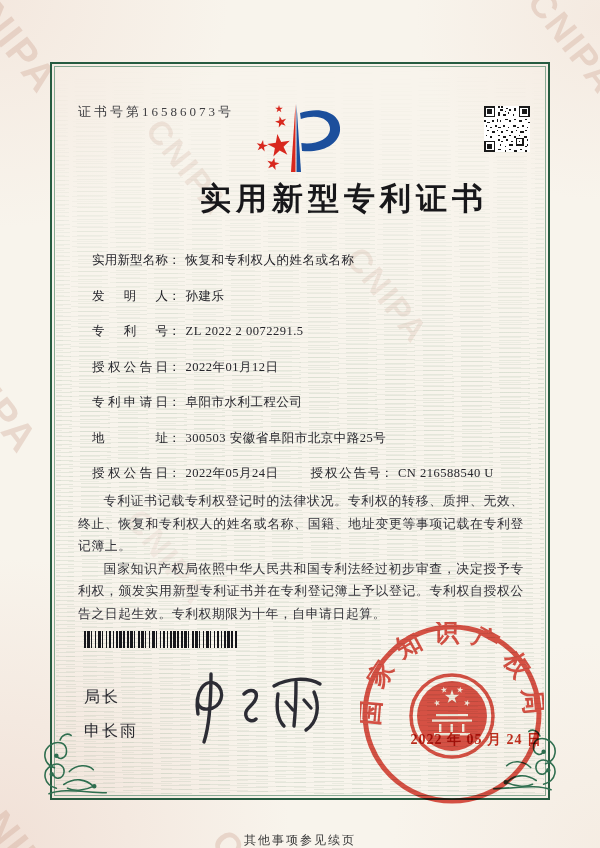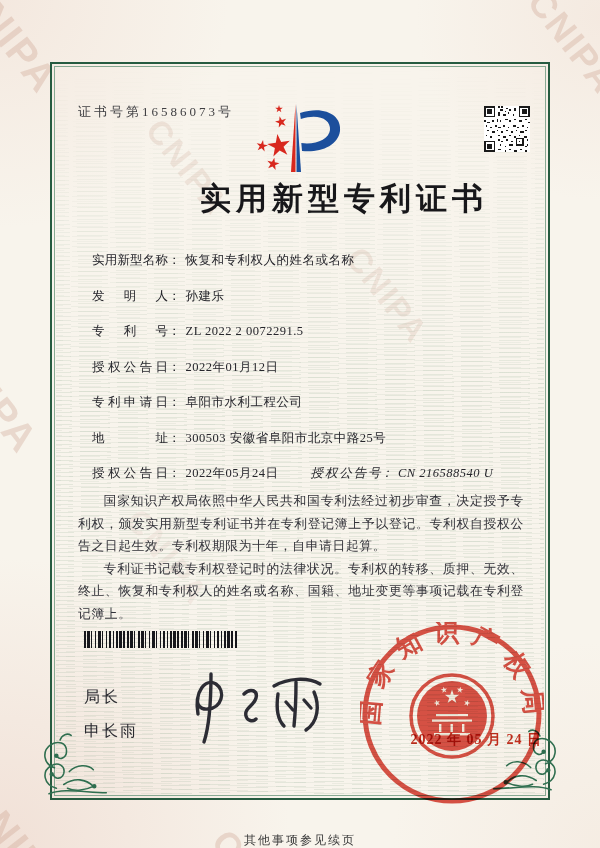--- a/index.html
+++ b/index.html
@@ -45,21 +45,21 @@
     left:0;top:178px;width:600px;text-align:center;
     font-size:31px;font-weight:bold;letter-spacing:5px;color:#17171a;padding-left:44px;
   }
   
   .fields{left:84px;top:252px;width:450px;display:flex;flex-direction:column;gap:18.5px;
     font-size:12.5px;line-height:17px;color:#26262c;}
   .frow{display:flex;white-space:nowrap;align-items:flex-end;margin-left:8px;}
   .flabel{display:inline-block;width:76px;text-align:justify;text-align-last:justify;}
   .fcolon{margin:0 5px 0 0;}
   .fvalue{letter-spacing:.5px;}
-  .fpair-right{margin-left:32px;display:flex;align-items:baseline;font-style:italic;}
+  .fpair-right{margin-left:32px;display:flex;align-items:baseline;}
   
   .paras{left:78px;top:490px;width:446px;font-size:12.8px;line-height:22.6px;
     text-align:justify;color:#33333a;}
   .paras p{margin:0;text-indent:2em;letter-spacing:.6px;}
   
   .barcode{
     left:84px;top:631px;width:153px;height:17px;
     background:repeating-linear-gradient(90deg,
       #17171c 0 1.5px, transparent 1.5px 3px,
       #17171c 3px 5.8px, transparent 5.8px 7px,
@@ -211,22 +211,22 @@
       <span class="fvalue">2022年05月24日</span>
       <span class="fpair-right">
         <span class="flabel" style="width:70px;">授权公告号</span>
           <span class="fcolon">：</span>
         <span class="fvalue">CN 216588540 U</span>
       </span>
     </div>
   </div>
 
   <div class="abs paras">
+    <p>专利证书记载专利权登记时的法律状况。专利权的转移、质押、无效、终止、恢复和专利权人的姓名或名称、国籍、地址变更等事项记载在专利登记簿上。</p>
     <p>国家知识产权局依照中华人民共和国专利法经过初步审查，决定授予专利权，颁发实用新型专利证书并在专利登记簿上予以登记。专利权自授权公告之日起生效。专利权期限为十年，自申请日起算。</p>
-    <p>专利证书记载专利权登记时的法律状况。专利权的转移、质押、无效、终止、恢复和专利权人的姓名或名称、国籍、地址变更等事项记载在专利登记簿上。</p>
   </div>
 
   <div class="abs barcode"></div>
 
   <div class="abs sig-labels">
     <div>局长</div>
     <div>申长雨</div>
   </div>
 
   <svg class="abs sig-svg" width="150" height="85" viewBox="0 0 150 85">

